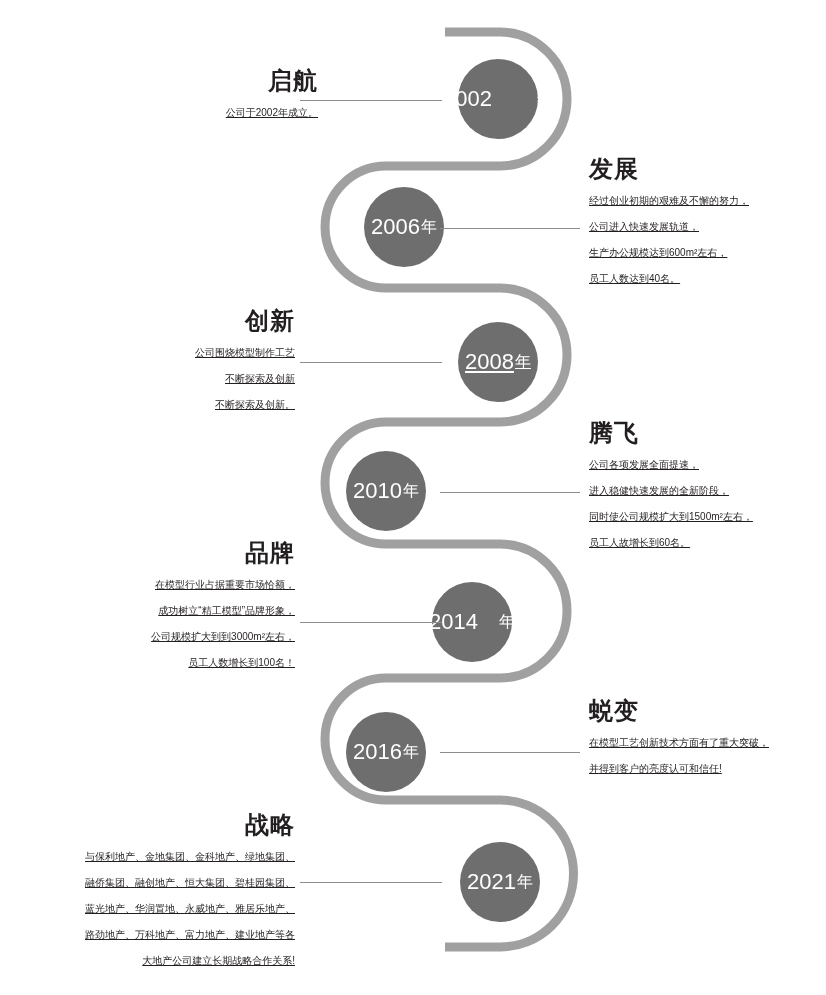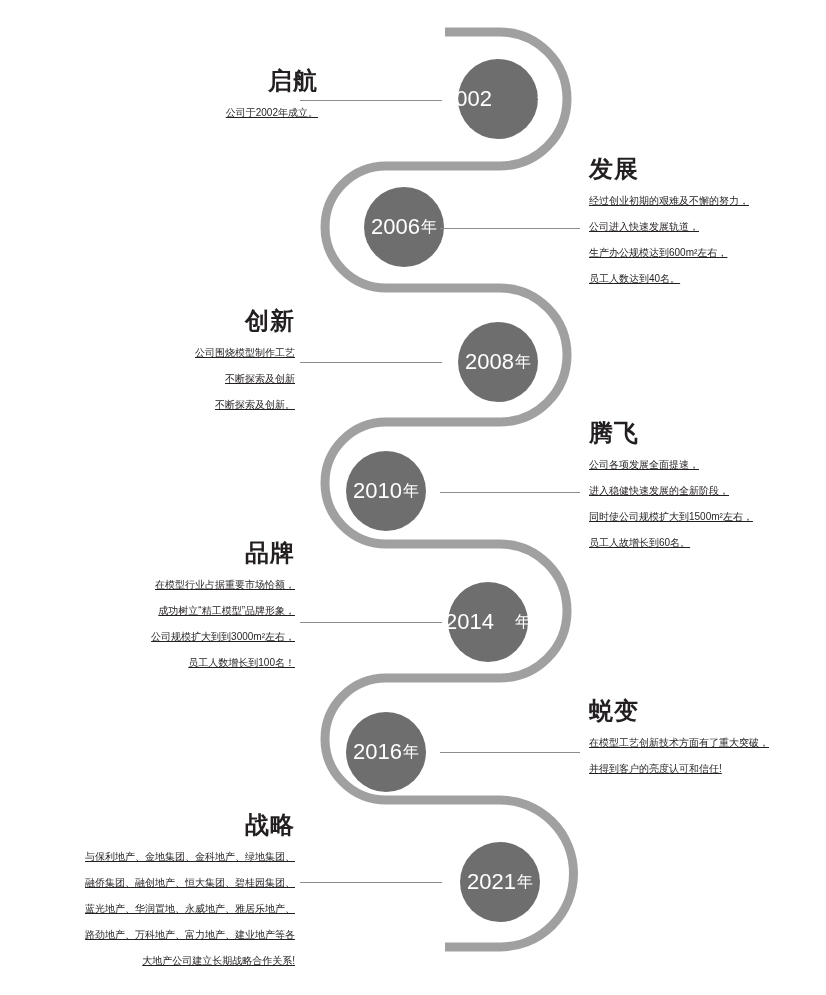--- a/index.html
+++ b/index.html
@@ -125,21 +125,21 @@
   <div class="entry-text align-left" style="left:589px; top:156px; width:237px;">
     <div class="entry-title">发展</div>
     <div class="entry-body">
       <span class="ln">经过创业初期的艰难及不懈的努力，</span>
       <span class="ln">公司进入快速发展轨道，</span>
       <span class="ln">生产办公规模达到600m²左右，</span>
       <span class="ln">员工人数达到40名。</span>
     </div>
   </div>
 
-  <div class="milestone-node" style="left:458px; top:322px;">
+  <div class="milestone-node" style="left:458px; top:322px;text-decoration:underline;">
     <span class="yr-num">2008</span>
       <span class="yr-suffix">年</span>
   </div>
   <div class="connector-line" style="left:300px; top:362px; width:142px;"></div>
   <div class="entry-text align-right" style="left:0px; top:308px; width:295px;">
     <div class="entry-title">创新</div>
     <div class="entry-body">
       <span class="ln">公司围烧模型制作工艺</span>
       <span class="ln">不断探索及创新</span>
       <span class="ln">不断探索及创新。</span>
@@ -154,21 +154,21 @@
   <div class="entry-text align-left" style="left:589px; top:420px; width:237px;">
     <div class="entry-title">腾飞</div>
     <div class="entry-body">
       <span class="ln">公司各项发展全面提速，</span>
       <span class="ln">进入稳健快速发展的全新阶段，</span>
       <span class="ln">同时使公司规模扩大到1500m²左右，</span>
       <span class="ln">员工人故增长到60名。</span>
     </div>
   </div>
 
-  <div class="milestone-node" style="left:448px; top:582px;gap:20px;">
+  <div class="milestone-node" style="left:432px; top:582px;gap:20px;">
     <span class="yr-num">2014</span>
       <span class="yr-suffix">年</span>
   </div>
   <div class="connector-line" style="left:300px; top:622px; width:142px;"></div>
   <div class="entry-text align-right" style="left:0px; top:540px; width:295px;">
     <div class="entry-title">品牌</div>
     <div class="entry-body">
       <span class="ln">在模型行业占据重要市场恰额，</span>
       <span class="ln">成功树立“精工模型”品牌形象，</span>
       <span class="ln">公司规模扩大到到3000m²左右，</span>

